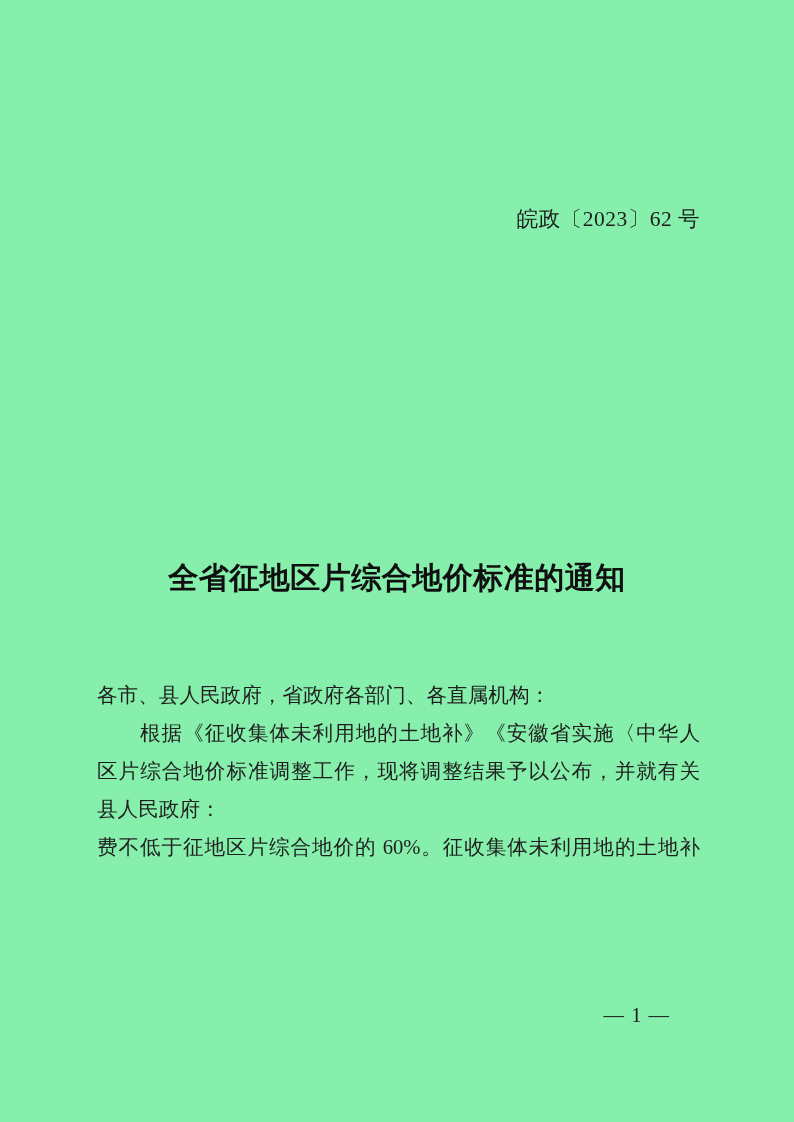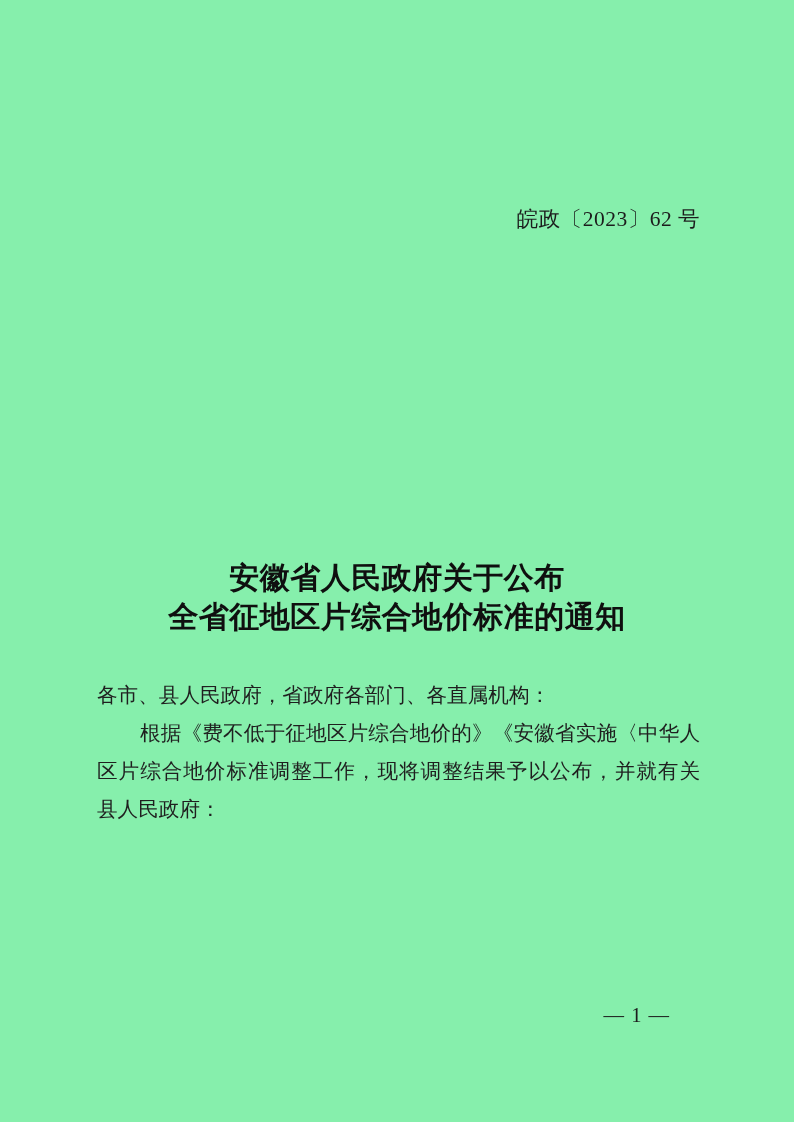--- a/index.html
+++ b/index.html
@@ -75,26 +75,26 @@
   }
 </style>
 </head>
 <body>
 
 <div class="page">
 
   <div class="doc-number">皖政〔2023〕62 号</div>
 
   <div class="title-block">
-    <div class="title-line">安徽省人民政府关于公布</div>
     <div class="title-line">全省征地区片综合地价标准的通知</div>
   </div>
 
   <div class="doc-body">
       <div class="line">各市、县人民政府，省政府各部门、各直属机构：</div>
-      <div class="line fill indent">根据《费不低于征地区片综合地价的》《安徽省实施〈中华人</div>
+      <div class="line fill indent">根据《征收集体未利用地的土地补》《安徽省实施〈中华人</div>
       <div class="line fill">区片综合地价标准调整工作，现将调整结果予以公布，并就有关</div>
       <div class="line">县人民政府：</div>
+      <div class="line fill">费不低于征地区片综合地价的 60%。征收集体未利用地的土地补</div>
     </div>
 
   <div class="page-number">— 1 —</div>
 
 </div>
 
 </body></html>

